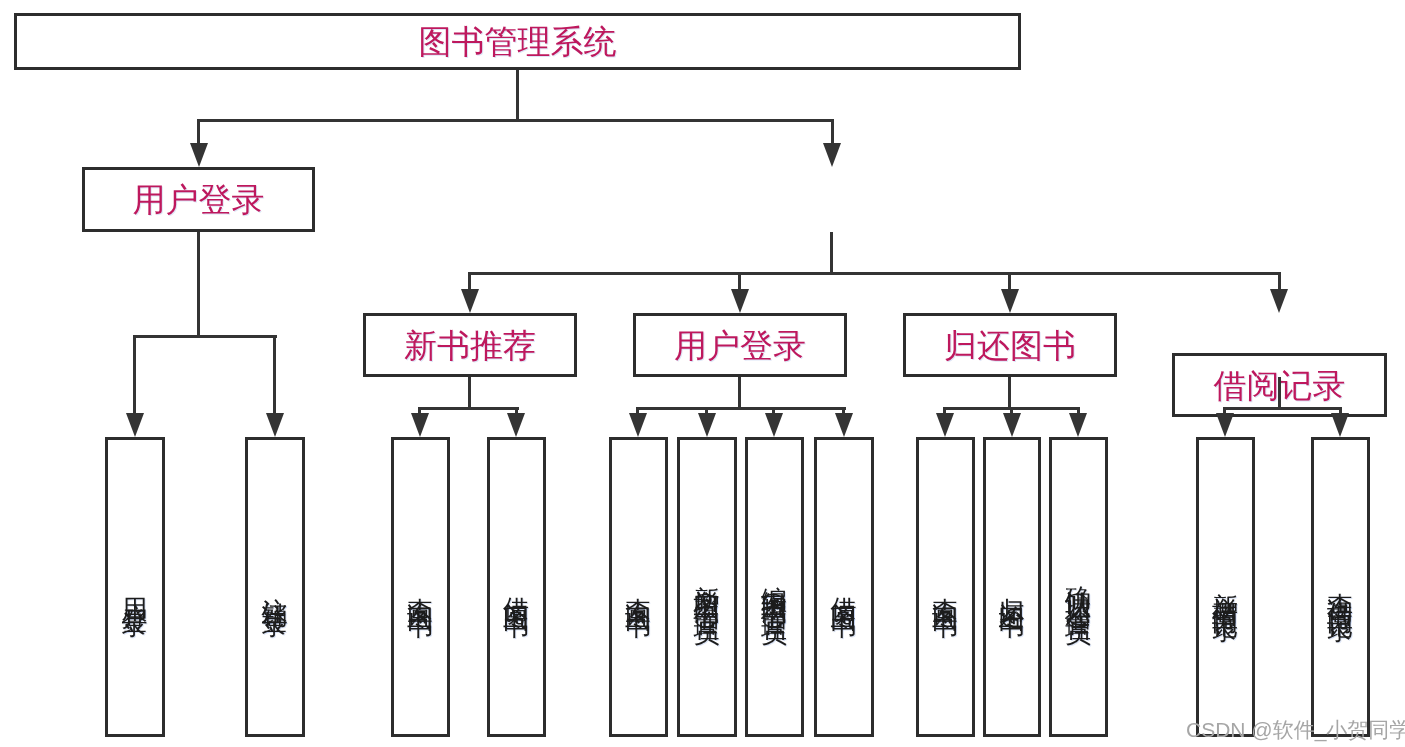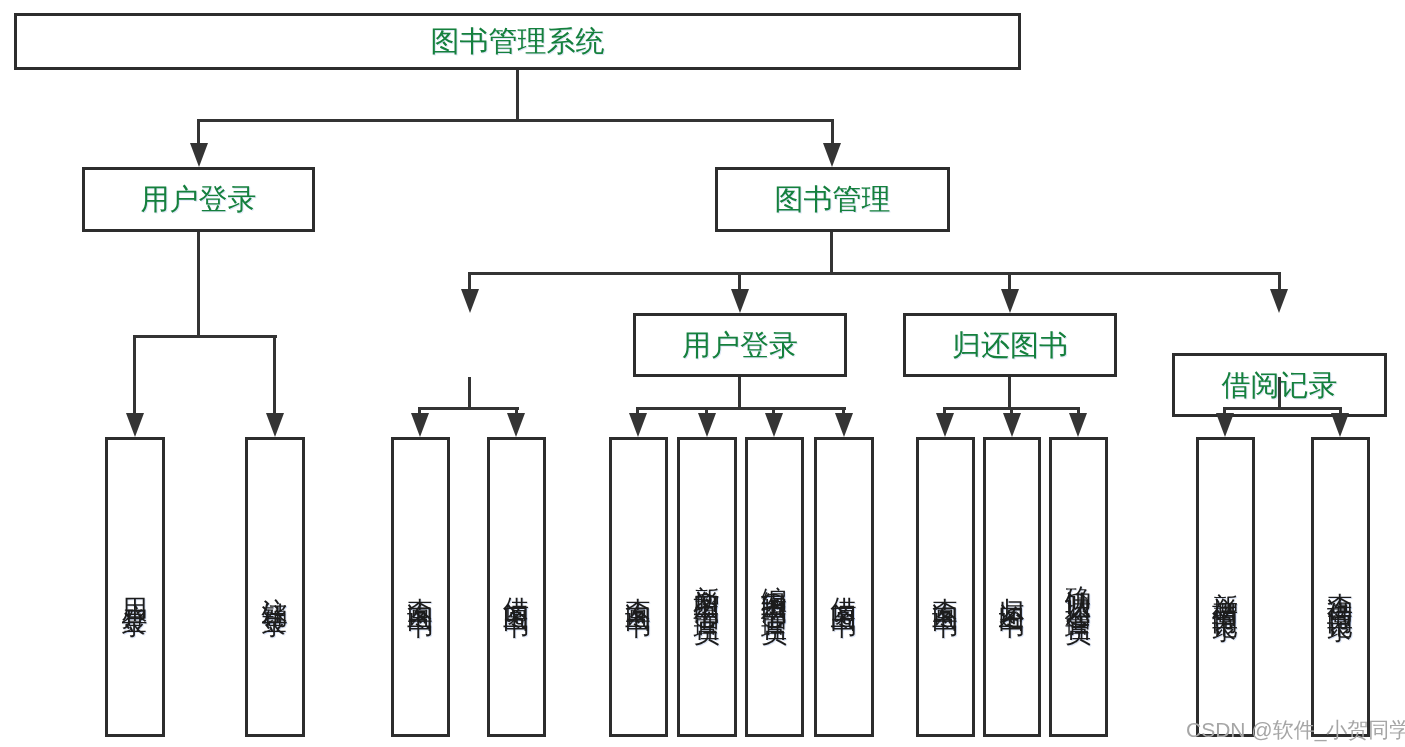--- a/index.html
+++ b/index.html
@@ -14,23 +14,23 @@
   .box{
     position:absolute;
     background:#ffffff;
     border:3px solid #2d2d2d;
     box-sizing:border-box;
     display:flex;
     align-items:center;
     justify-content:center;
   }
   .hlabel{
-    font-size:29px;
+    font-size:33px;
     line-height:1;
-    color:#15803d;
+    color:#be185d;
     white-space:nowrap;
     text-shadow:1px 1px 0 rgba(120,150,220,0.25);
   }
   .leaf .vtext{
     writing-mode:vertical-lr;
     text-orientation:mixed;
     font-size:26px;
     line-height:1;
     letter-spacing:5px;
     color:#1c1c1c;
@@ -64,42 +64,42 @@
   <div class="vline" style="left:516px;top:70px;height:50px;"></div>
   <div class="hline" style="left:197px;top:119px;width:637px;"></div>
   <div class="vline" style="left:197px;top:119px;height:28px;"></div>
   <div class="arrow" style="left:190px;top:143px;"></div>
   <div class="vline" style="left:831px;top:119px;height:28px;"></div>
   <div class="arrow" style="left:823px;top:143px;"></div>
 
   <div class="box" style="left:82px;top:167px;width:233px;height:65px;">
     <span class="hlabel">用户登录</span>
   </div>
-  <div class="box" style="left:715px;top:167px;width:235px;height:65px;">
-    <span class="hlabel">图书管理</span>
-  </div>
 
   <div class="vline" style="left:197px;top:232px;height:106px;"></div>
   <div class="hline" style="left:133px;top:335px;width:144px;"></div>
   <div class="vline" style="left:133px;top:335px;height:82px;"></div>
   <div class="arrow" style="left:126px;top:413px;"></div>
   <div class="vline" style="left:273px;top:335px;height:82px;"></div>
   <div class="arrow" style="left:266px;top:413px;"></div>
 
   <div class="vline" style="left:830px;top:232px;height:43px;"></div>
   <div class="hline" style="left:468px;top:272px;width:813px;"></div>
   <div class="vline" style="left:468px;top:272px;height:20px;"></div>
   <div class="arrow" style="left:461px;top:289px;"></div>
   <div class="vline" style="left:738px;top:272px;height:20px;"></div>
   <div class="arrow" style="left:731px;top:289px;"></div>
   <div class="vline" style="left:1008px;top:272px;height:20px;"></div>
   <div class="arrow" style="left:1001px;top:289px;"></div>
   <div class="vline" style="left:1278px;top:272px;height:20px;"></div>
   <div class="arrow" style="left:1270px;top:289px;"></div>
 
+  <div class="box" style="left:363px;top:313px;width:214px;height:64px;">
+    <span class="hlabel">新书推荐</span>
+  </div>
   <div class="box" style="left:633px;top:313px;width:214px;height:64px;">
     <span class="hlabel">用户登录</span>
   </div>
   <div class="box" style="left:903px;top:313px;width:214px;height:64px;">
     <span class="hlabel">归还图书</span>
   </div>
   <div class="box" style="left:1172px;top:313px;width:215px;height:64px;margin-top:40px;">
     <span class="hlabel">借阅记录</span>
   </div>
 

